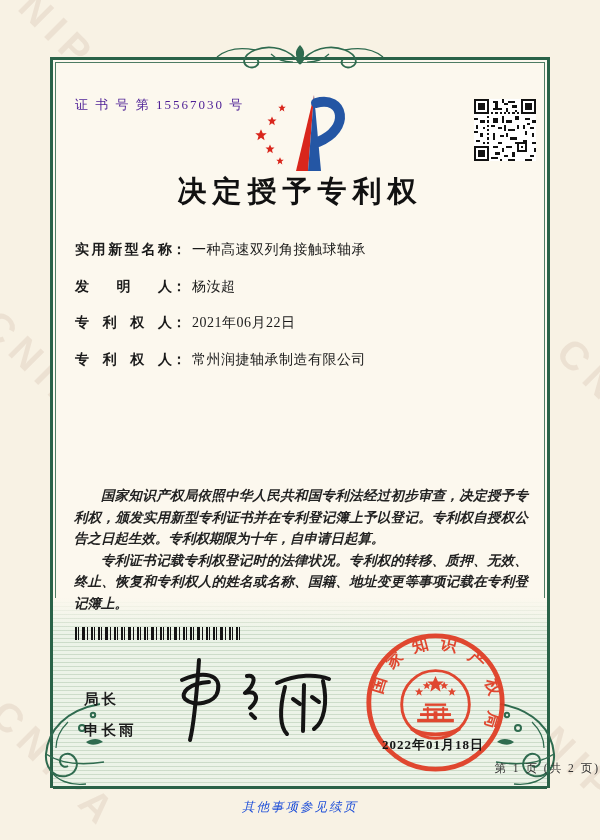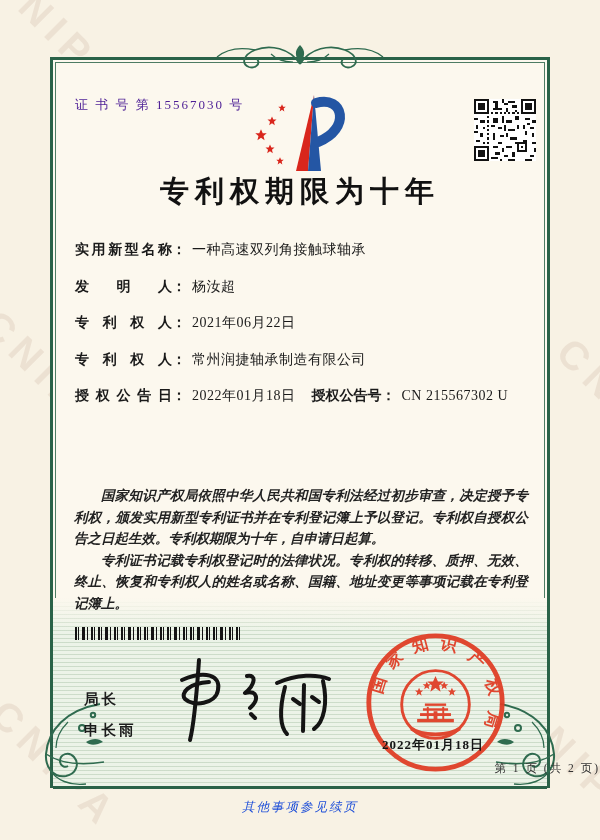--- a/index.html
+++ b/index.html
@@ -169,37 +169,34 @@
     <path d="M0,9h2v1h-2z M3,10h2v1h-2z M1,12h1v2h-1z M4,13h1v1h-1z M0,15h2v1h-2z M3,16h1v2h-1z M1,19h2v1h-2z M4,20h1v1h-1z"></path>
     <path d="M24,9h2v1h-2z M27,10h2v1h-2z M23,12h1v2h-1z M26,13h2v1h-2z M24,15h1v2h-1z M27,16h1v2h-1z M23,19h2v1h-2z M27,20h2v1h-2z M25,11h1v1h-1z"></path>
     <path d="M9,9h2v2h-2z M13,8h1v3h-1z M15,10h3v1h-3z M19,8h2v2h-2z M8,12h2v1h-2z M11,13h2v1h-2z M14,12h1v3h-1z M16,14h3v1h-3z M20,12h1v2h-1z M9,16h1v3h-1z M12,17h2v1h-2z M15,16h1v2h-1z M17,18h3v1h-3z M11,20h2v1h-2z M19,20h2v1h-2z"></path>
     <path d="M20,20h5v5h-5z"></path>
       <rect x="21" y="21" width="3" height="3" fill="#fff"></rect>
       <rect x="22" y="22" width="1" height="1"></rect>
     <path d="M9,22h2v1h-2z M13,23h1v2h-1z M15,22h3v1h-3z M10,25h2v1h-2z M14,26h2v1h-2z M8,27h3v1h-3z M16,28h3v1h-3z M12,28h1v1h-1z M18,25h1v2h-1z M26,26h2v1h-2z M24,28h3v1h-3z M28,23h1v2h-1z"></path>
   </g>
 </svg>
 
-<div class="title">专利权期限为十年</div>
+<div class="title">决定授予专利权</div>
 
 <div class="fields">
   <div class="frow">
     <span class="flabel">实用新型名称</span><span class="fcolon">：</span><span class="fvalue">一种高速双列角接触球轴承</span>
   </div>
   <div class="frow">
     <span class="flabel">发明人</span><span class="fcolon">：</span><span class="fvalue">杨汝超</span>
   </div>
   <div class="frow">
     <span class="flabel">专利权人</span><span class="fcolon">：</span><span class="fvalue">2021年06月22日</span>
   </div>
   <div class="frow">
     <span class="flabel">专利权人</span><span class="fcolon">：</span><span class="fvalue">常州润捷轴承制造有限公司</span>
-  </div>
-  <div class="frow">
-    <span class="flabel">授权公告日</span><span class="fcolon">：</span><span class="fvalue">2022年01月18日</span><span class="flabel2">授权公告号</span><span class="fcolon">：</span><span class="fvalue">CN 215567302 U</span>
   </div>
 </div>
 
 <div class="body-text">
   <p>国家知识产权局依照中华人民共和国专利法经过初步审查，决定授予专利权，颁发实用新型专利证书并在专利登记簿上予以登记。专利权自授权公告之日起生效。专利权期限为十年，自申请日起算。</p>
   <p>专利证书记载专利权登记时的法律状况。专利权的转移、质押、无效、终止、恢复和专利权人的姓名或名称、国籍、地址变更等事项记载在专利登记簿上。</p>
 </div>
 
 <div class="barcode"></div>
 

